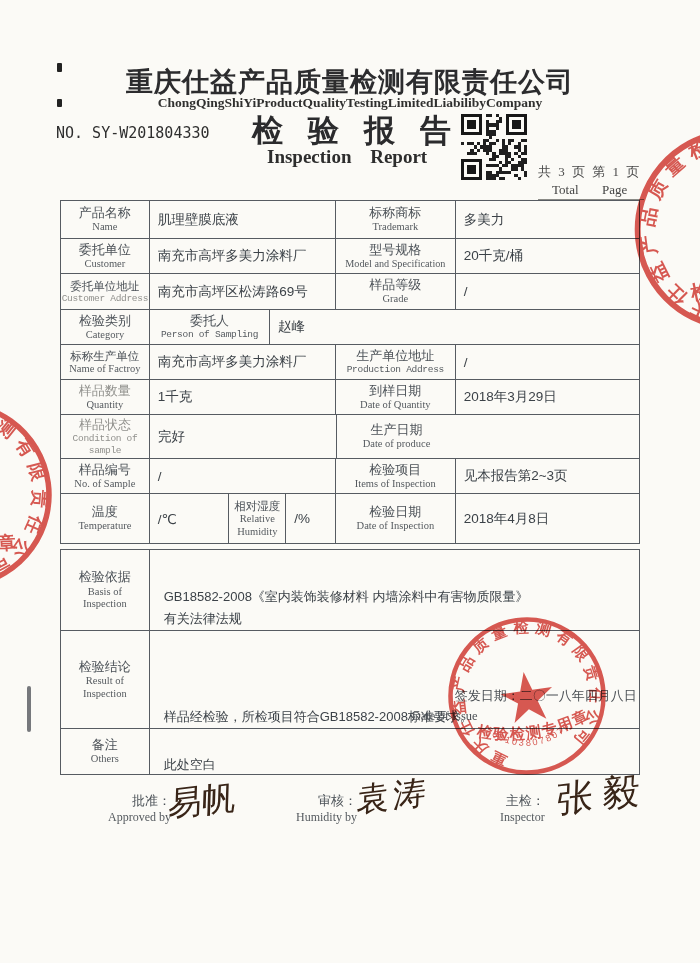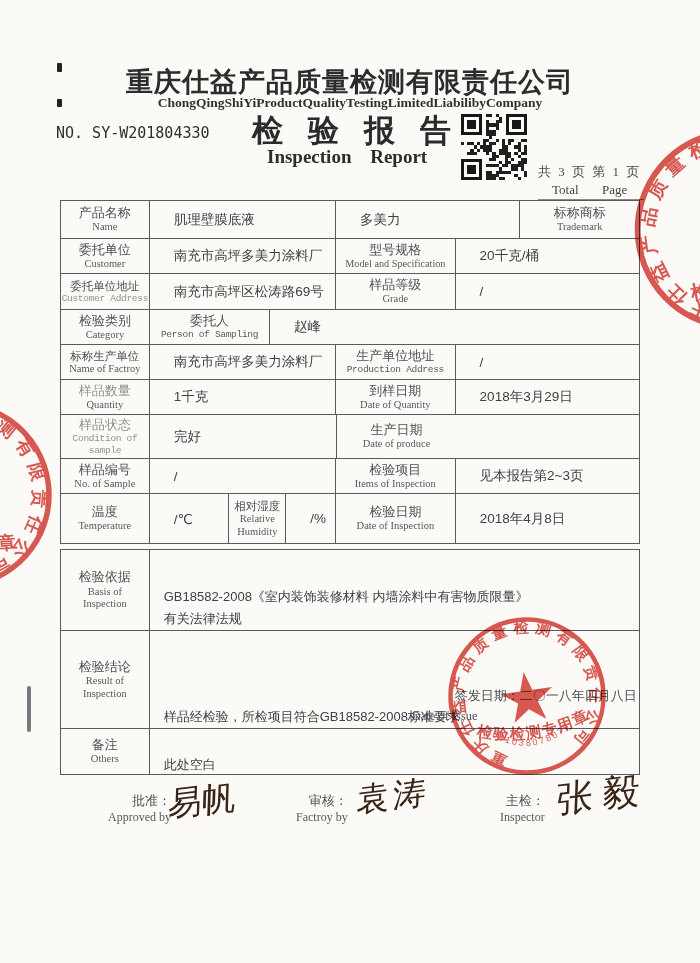--- a/index.html
+++ b/index.html
@@ -31,21 +31,21 @@
   .trow{display:flex;border-top:1.3px solid #565b61;box-sizing:border-box;}
   .trow:first-child{border-top:none;}
   .cell{border-left:1.3px solid #565b61;box-sizing:border-box;display:flex;flex-direction:column;
         align-items:center;justify-content:center;text-align:center;overflow:hidden;}
   .cell:first-child{border-left:none;}
   .lab-cn{font-size:13px;color:#4b5157;line-height:1.25;}
   .en{font-family:"Liberation Serif","DejaVu Serif",serif;font-size:10.5px;color:#555a5f;white-space:nowrap;line-height:1.2;}
   .tmono{font-family:"Liberation Mono","DejaVu Sans Mono",monospace;font-size:9.5px;letter-spacing:-0.3px;}
   .wrap{white-space:normal;}
   .dim{color:#90908c;}
-  .val{align-items:flex-start;justify-content:center;text-align:left;padding-left:24px;font-size:13.5px;color:#3c4248;}
+  .val{align-items:flex-start;justify-content:center;text-align:left;padding-left:8px;font-size:13.5px;color:#3c4248;}
   .c1{width:88px;} .c2{width:187px;} .c3{width:120px;} .c4{width:185px;}
   .ca{width:80px;} .cb{width:57px;} .cc{width:50px;}
   .lc{width:88px;} .vc{width:492px;}
   .blk-val{align-items:flex-start;justify-content:flex-end;text-align:left;padding:16px 10px 0 14px;font-size:13px;color:#3c4248;position:relative;}
   .blk-val .line{line-height:1.7;}
   .issue{position:absolute;left:262px;top:56px;text-align:left;}
   .issue-cn{font-size:13px;color:#4a4f54;margin-left:43px;}
   .issue-en{font-family:"Liberation Serif","DejaVu Serif",serif;font-size:12.5px;color:#4a4f54;margin-top:4px;}
   
   .sigrow{left:0;top:778px;width:700px;height:70px;}
@@ -527,25 +527,25 @@
   <div class="abs total-underline"></div>
 
   <div class="tbl" style="top:200px;">
 
     <div class="trow" style="height:37px;">
       <div class="cell c1">
         <div class="lab-cn">产品名称</div>
         <div class="en">Name</div>
       </div>
       <div class="cell c2 val">肌理壁膜底液</div>
-      <div class="cell c4 val">多美力</div>
       <div class="cell c3">
         <div class="lab-cn">标称商标</div>
         <div class="en">Trademark</div>
       </div>
+      <div class="cell c4 val">多美力</div>
     </div>
 
     <div class="trow" style="height:35px;">
       <div class="cell c1">
         <div class="lab-cn">委托单位</div>
         <div class="en">Customer</div>
       </div>
       <div class="cell c2 val">南充市高坪多美力涂料厂</div>
       <div class="cell c3">
         <div class="lab-cn">型号规格</div>
@@ -690,21 +690,21 @@
 
   <div class="abs sigrow">
     <div class="sig-label" style="left:108px;top:14px;">
       <div class="cn">批准：</div>
       <div class="en">Approved by</div>
     </div>
     <div class="sig-name" style="left:168px;top:0px;font-size:34px;">易帆</div>
 
     <div class="sig-label" style="left:296px;top:14px;">
       <div class="cn">审核：</div>
-      <div class="en">Factroy by</div>
+      <div class="en">Humidity by</div>
     </div>
     <div class="sig-name" style="left:356px;top:-4px;font-size:33px;letter-spacing:4px;">袁涛</div>
 
     <div class="sig-label" style="left:500px;top:14px;">
       <div class="cn">主检：</div>
       <div class="en">Inspector</div>
     </div>
     <div class="sig-name" style="left:556px;top:-8px;font-size:37px;letter-spacing:10px;">张毅</div>
   </div>
 

